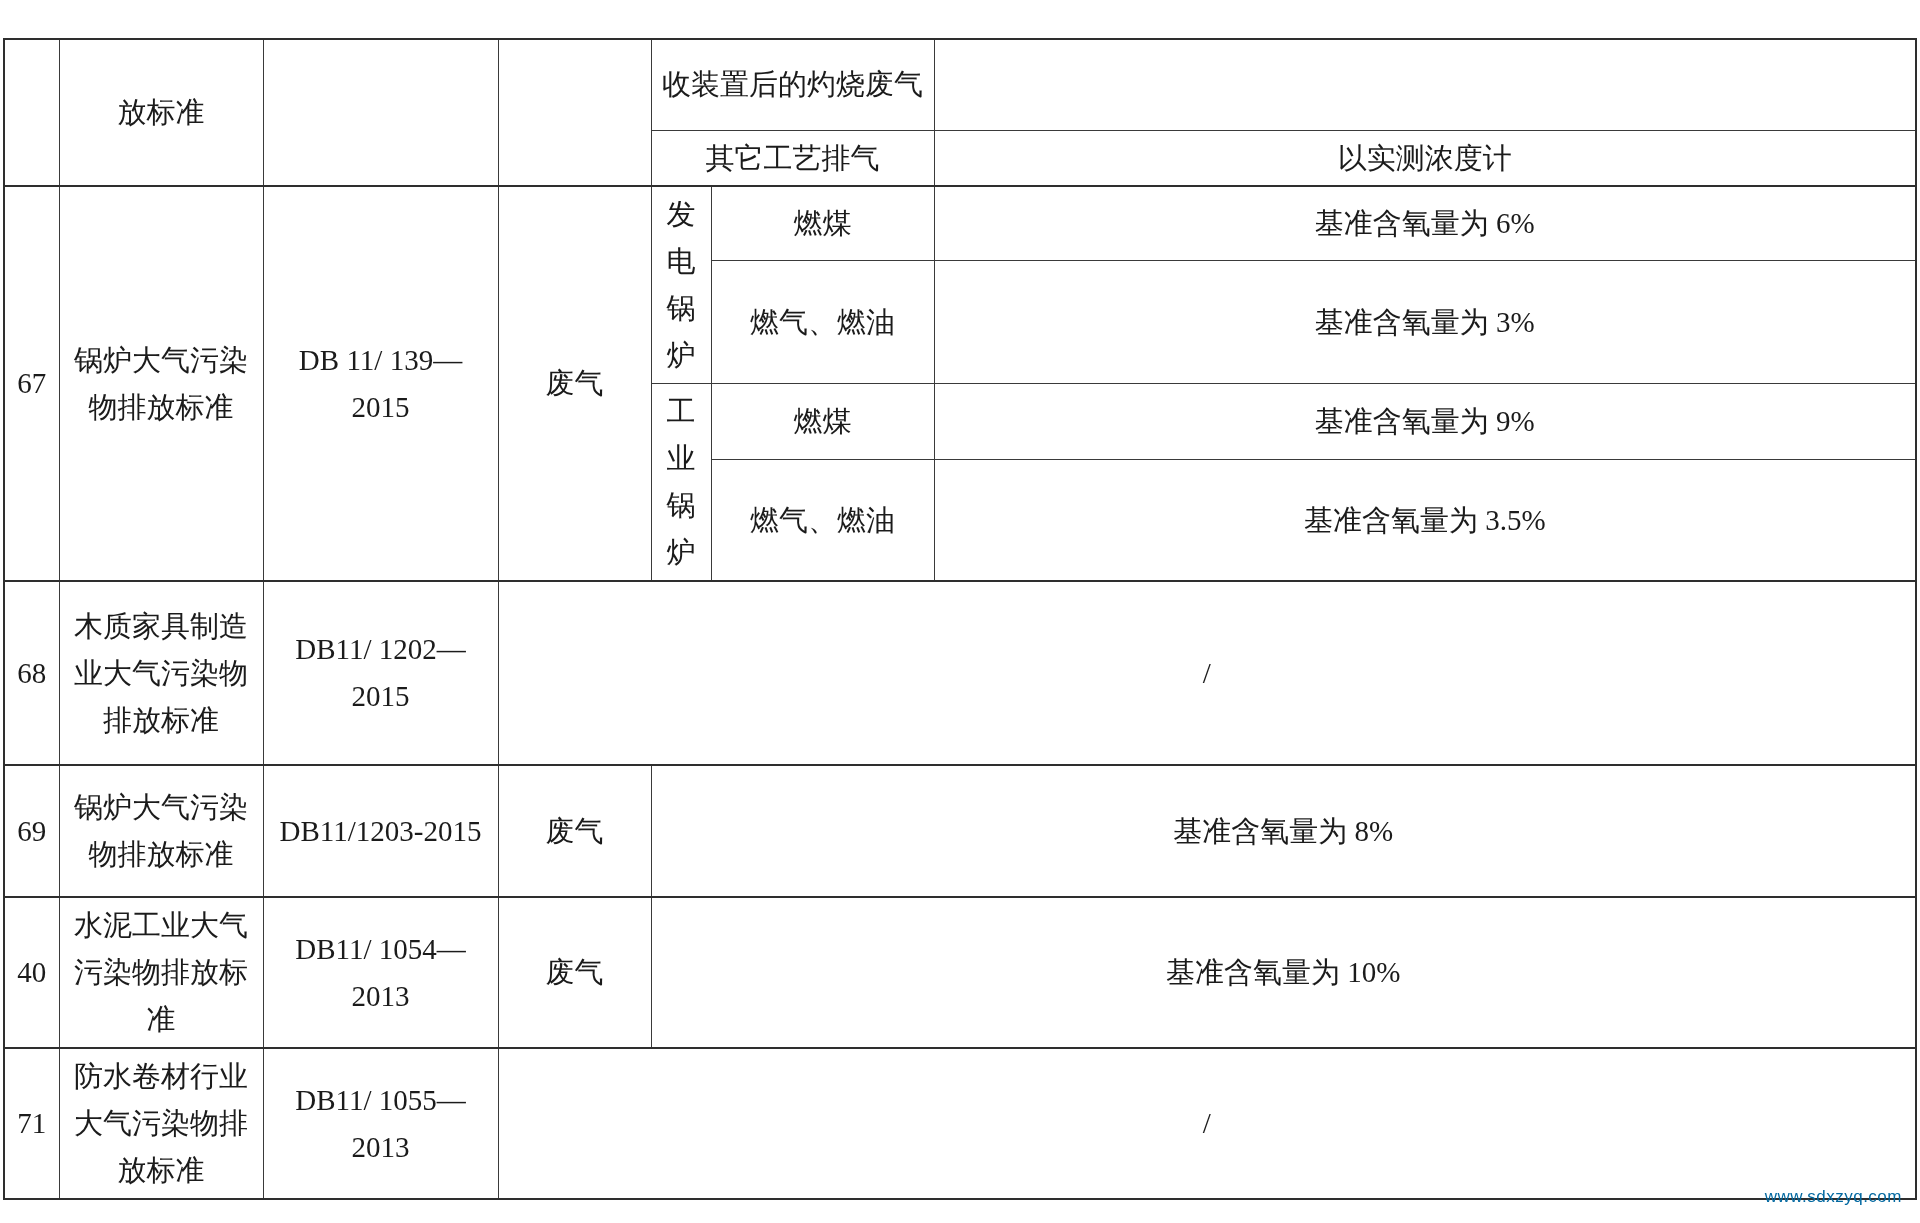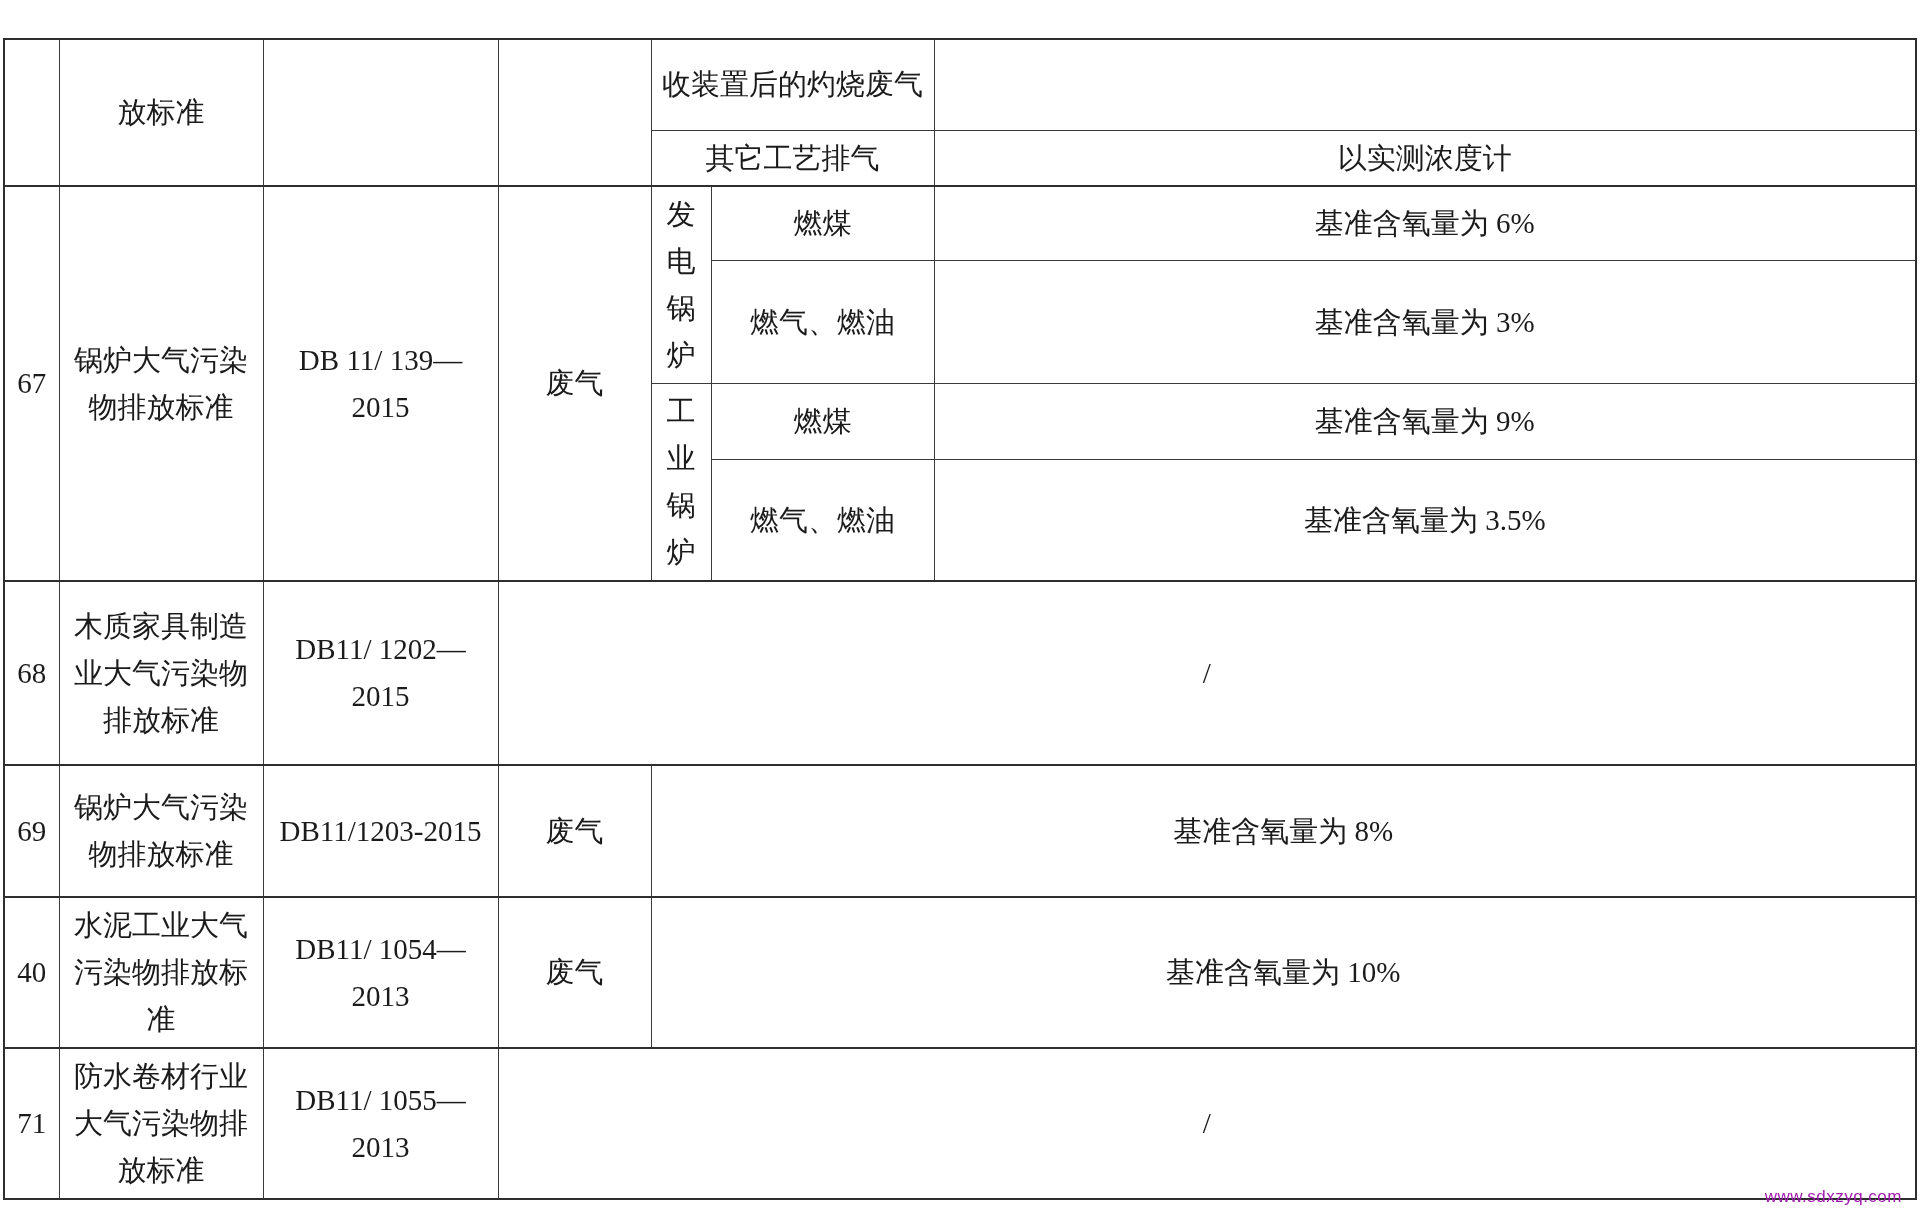--- a/index.html
+++ b/index.html
@@ -43,21 +43,21 @@
   td.name { padding-left: 26px; padding-right: 26px; }
   td.code { white-space: pre-line; margin-top: 48px; }
   td.contsrc { padding-left: 15px; padding-right: 15px; }
   td.vert { padding-left: 13px; padding-right: 13px; }
   .watermark {
     position: absolute;
     right: 18px;
     bottom: 16px;
     font-family: "Liberation Sans", "DejaVu Sans", sans-serif;
     font-size: 17px;
-    color: #a21caf;
+    color: #0369a1;
     letter-spacing: 0.5px;
   }
 </style>
 </head>
 <body>
 
 <div class="page">
   <table class="std">
     <colgroup>
       <col style="width:55px">

